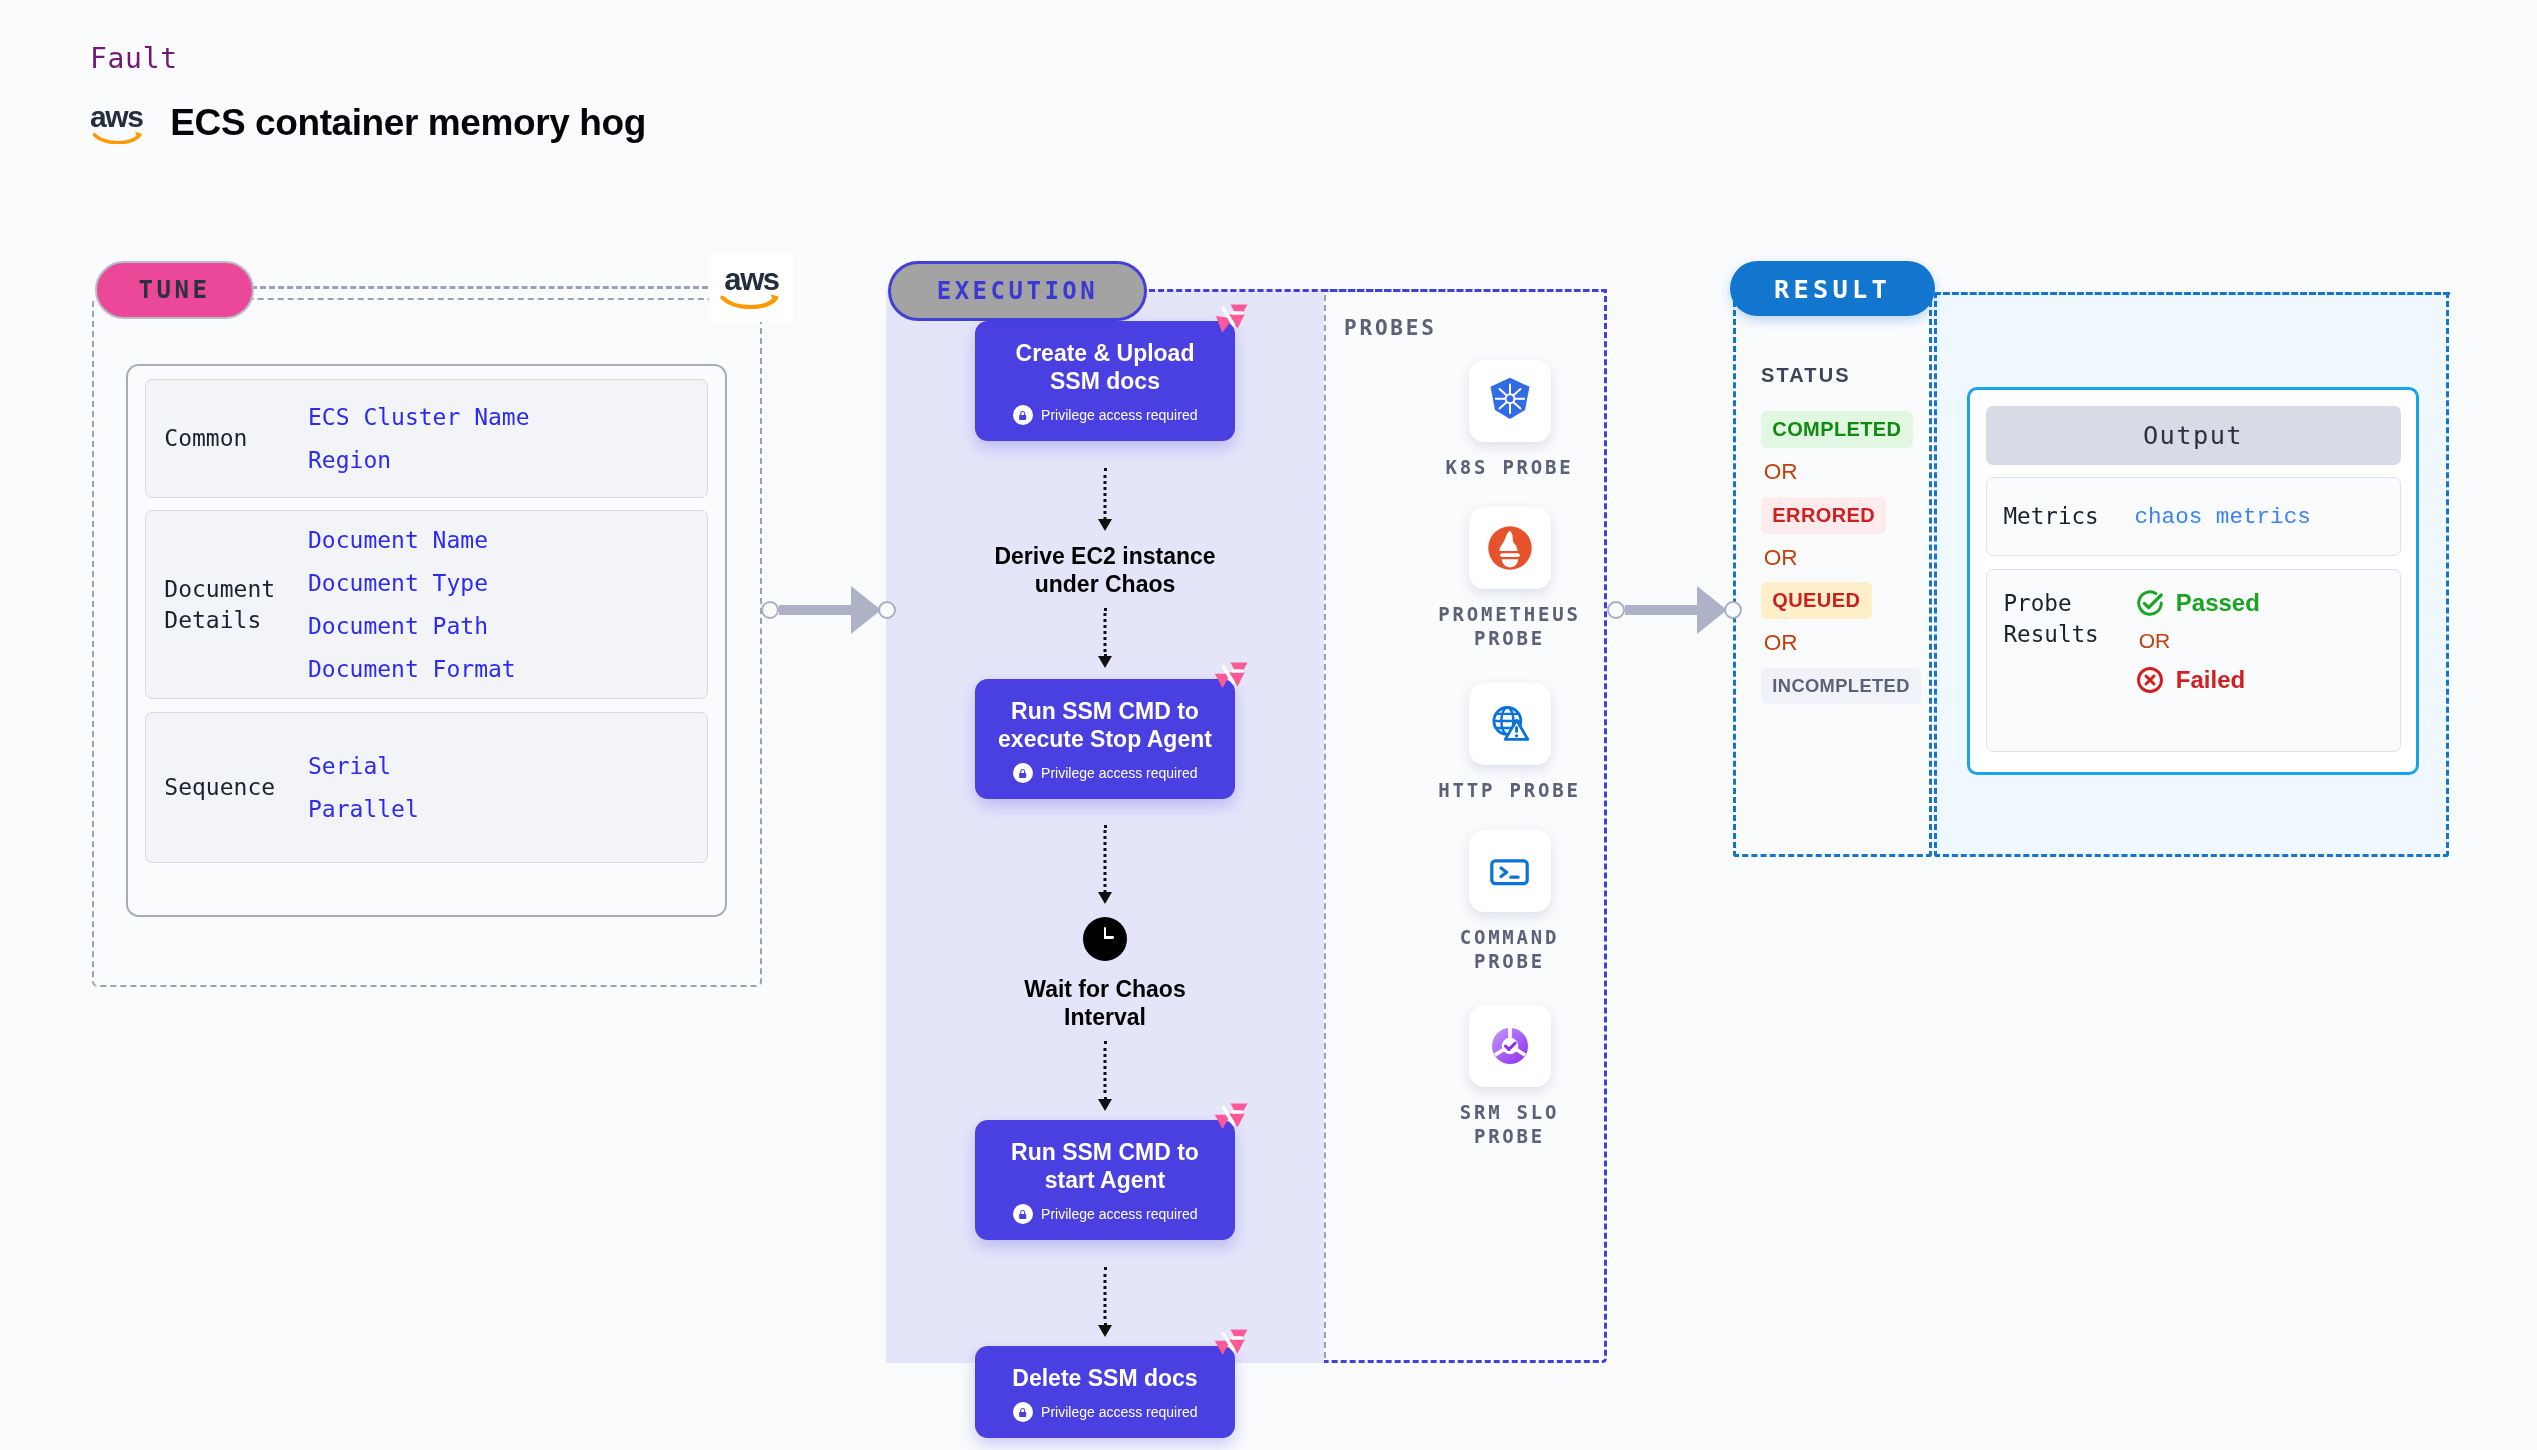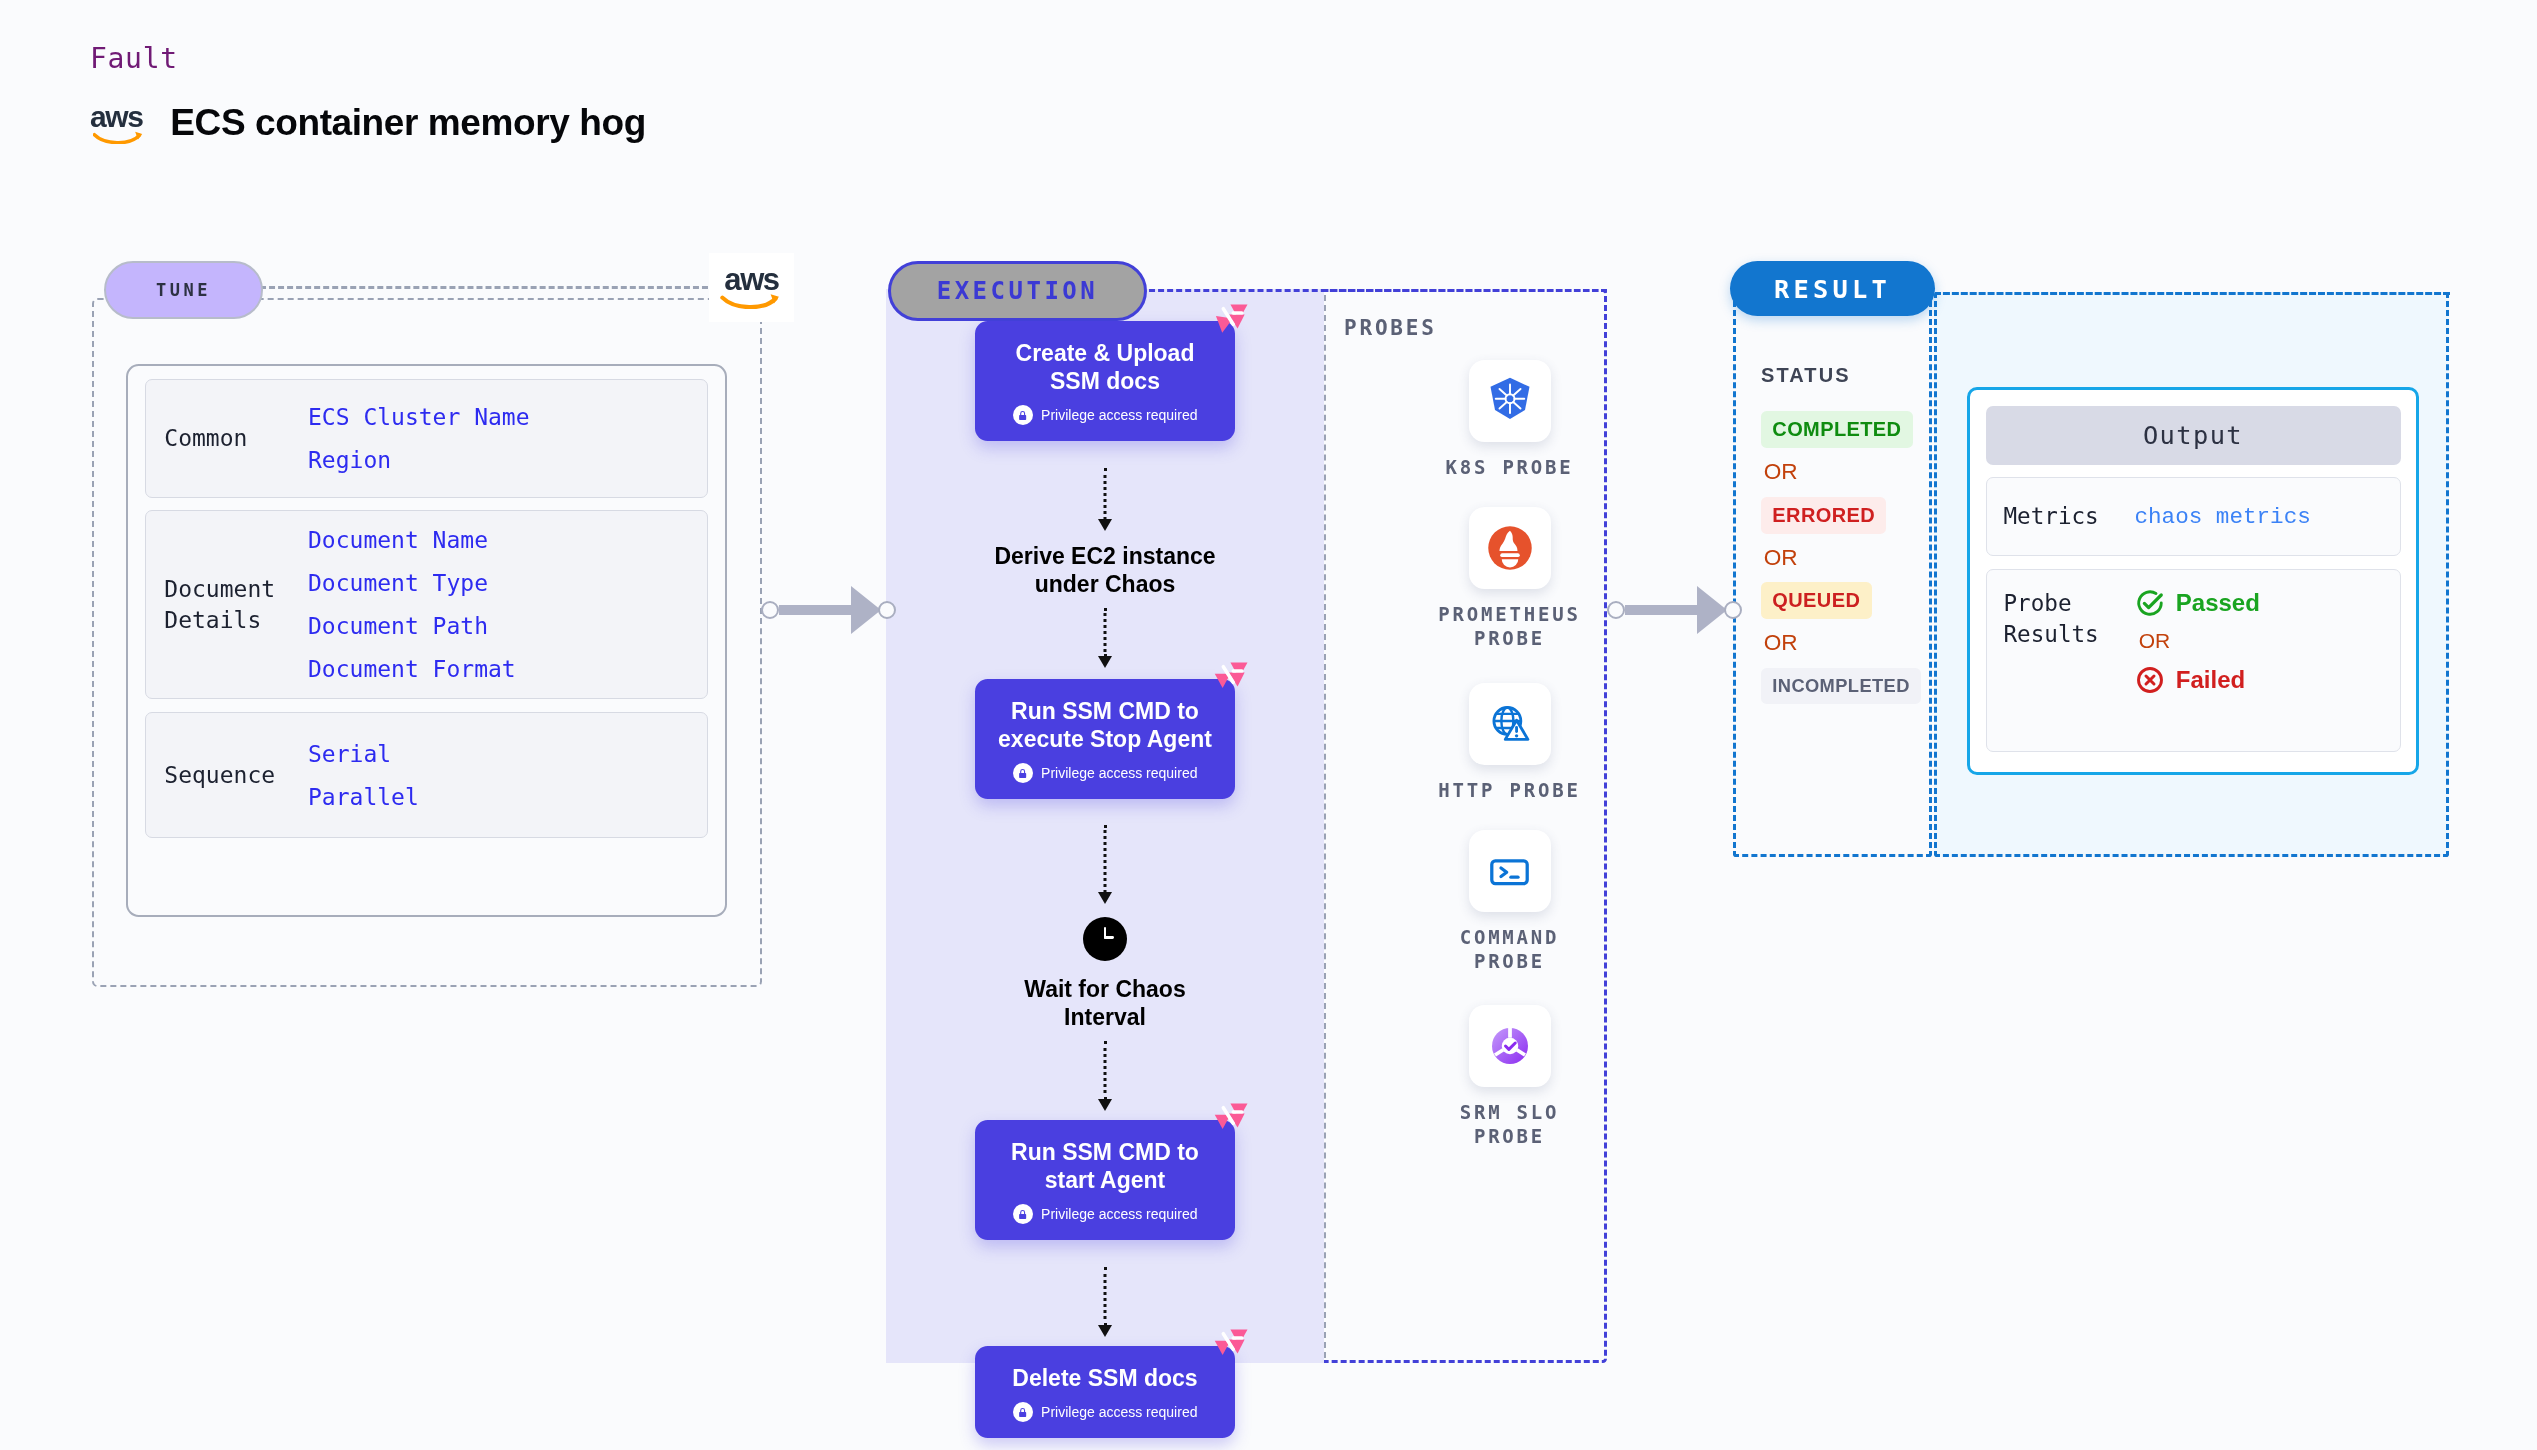--- a/index.html
+++ b/index.html
@@ -34,22 +34,22 @@
     font-family:"DejaVu Sans Mono","Liberation Mono",monospace;
     font-weight:700;letter-spacing:3.5px;border-radius:42px;
   }
 
   
   #tune-panel{
     left:92px;top:298px;width:670px;height:689px;
     border:2.8px dashed #9aa2b4;border-radius:5.6px;background:#fafbfd;
   }
   #tune-tag{
-    left:104px;top:261px;width:155px;height:54px;
-    background:#c4b5fd;border:2.8px solid #b7bcca;color:#2c3142;font-size:17px;
+    left:95px;top:261px;width:155px;height:54px;
+    background:#ec4899;border:2.8px solid #b7bcca;color:#2c3142;font-size:24px;
   }
   #tune-dash{
     position:absolute;left:251px;top:286px;width:466px;height:0;
     border-top:3.5px dashed #9aa2b4;z-index:4;
   }
   #aws-badge{
     position:absolute;left:709px;top:253px;width:85px;height:69px;
     background:#ffffff;z-index:5;display:flex;flex-direction:column;
     align-items:center;justify-content:center;
   }
@@ -268,21 +268,21 @@
   <div class="grp" style="height:189px;">
     <div class="grp-label">Document<br>Details</div>
     <div class="grp-vals">
       <span>Document Name</span>
       <span>Document Type</span>
       <span>Document Path</span>
       <span>Document Format</span>
     </div>
   </div>
 
-  <div class="grp" style="height:126px;">
+  <div class="grp" style="height:151px;">
     <div class="grp-label">Sequence</div>
     <div class="grp-vals">
       <span>Serial</span>
       <span>Parallel</span>
     </div>
   </div>
 </div>
 
 <div id="conn1" class="conn">
   <div class="dot"></div>

